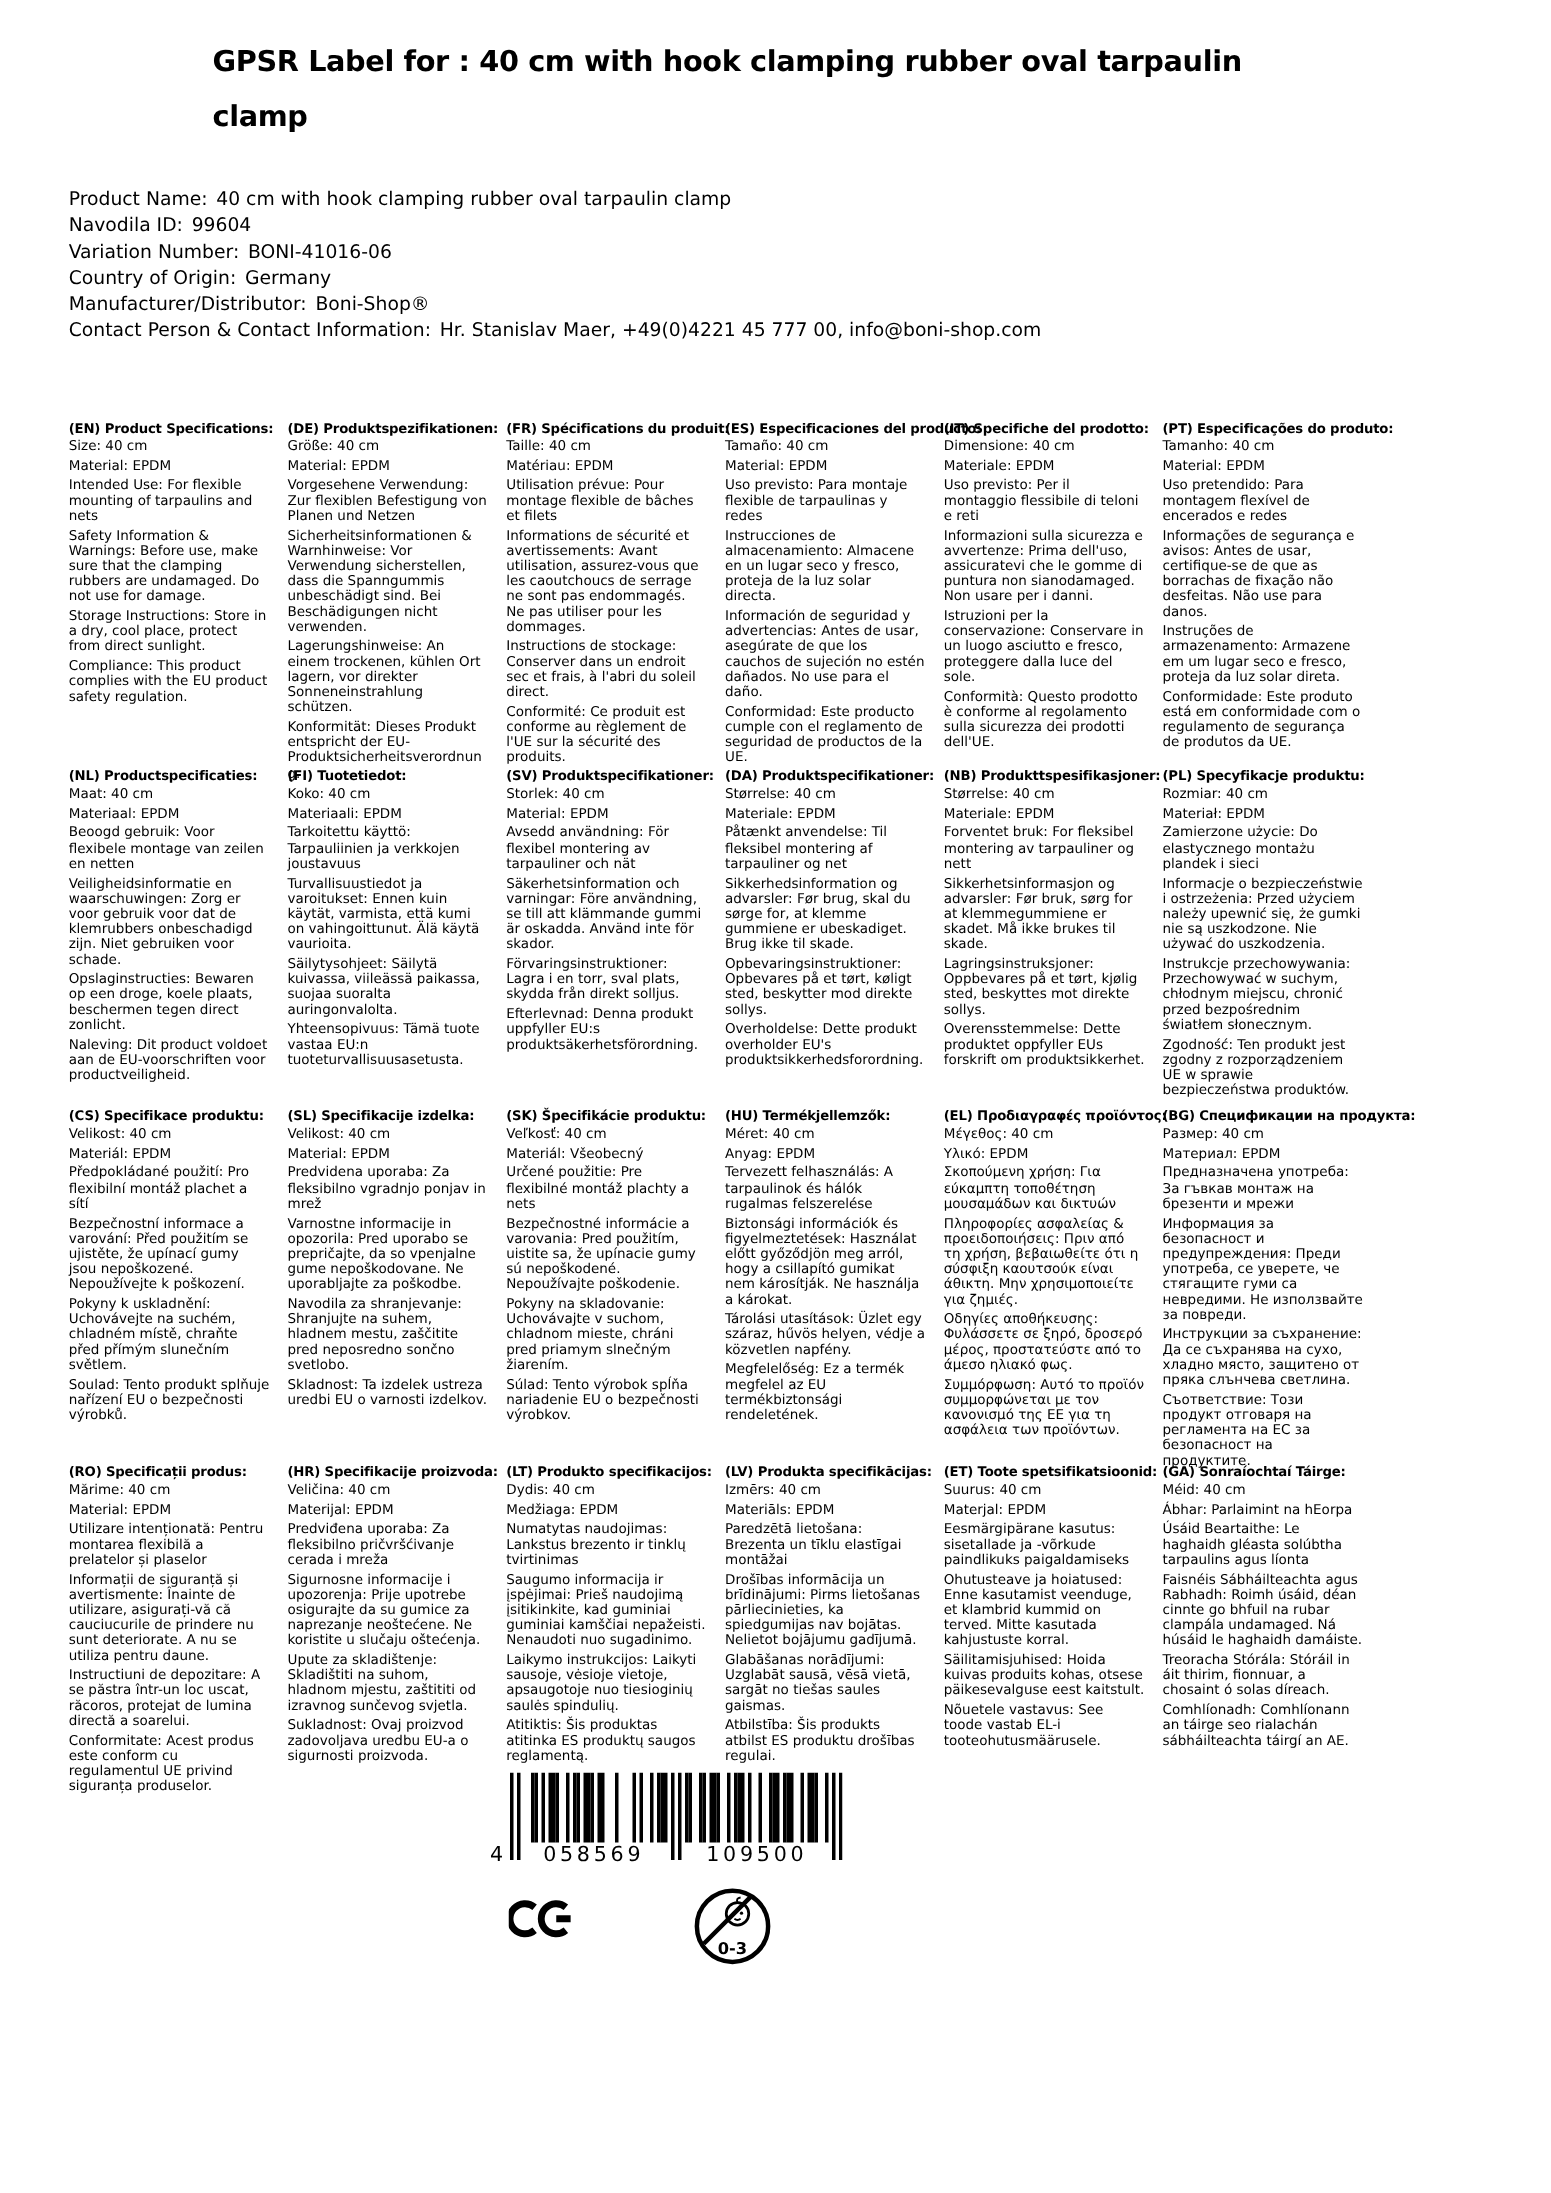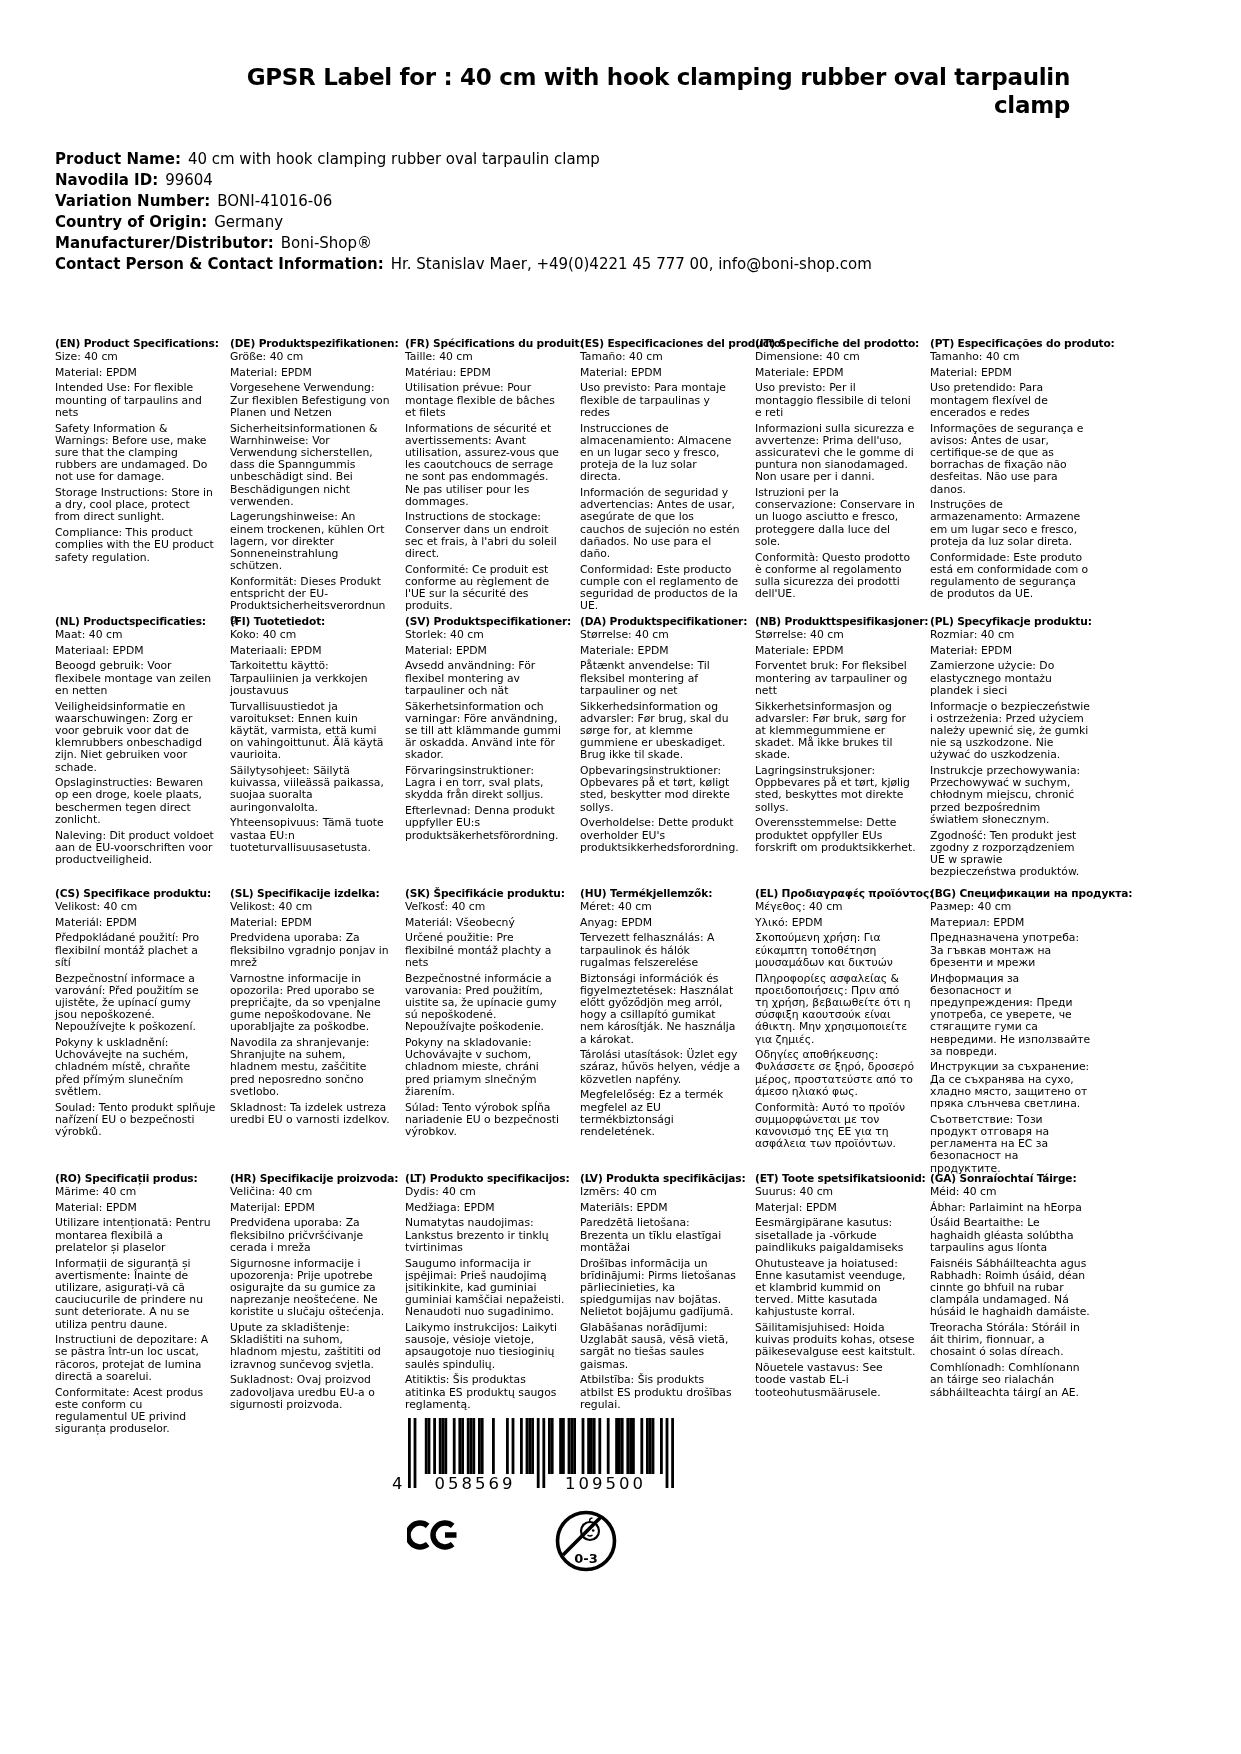--- a/index.html
+++ b/index.html
@@ -4,26 +4,26 @@
 <style>
   * { margin:0; padding:0; box-sizing:border-box; }
   html, body { background:#ffffff; }
   body {
     width:1241px; height:1754px; position:relative;
     font-family:"DejaVu Sans","Liberation Sans",sans-serif;
     color:#000;
   }
   .page { position:absolute; inset:0; background:#fff; }
   .title {
-    position:absolute; top:63px; left:170px; width:900px;
-    text-align:right; font-size:23px; font-weight:700; line-height:28px;
+    position:absolute; top:28px; left:170px; width:900px;
+    text-align:left; font-size:23px; font-weight:700; line-height:44px;
     letter-spacing:-0.3px;
   }
   .product-info { position:absolute; top:149px; left:55px; font-size:15px; line-height:21px; }
-  .info-label { font-weight:700; }
+  .info-label { font-weight:400; }
   .info-value { margin-left:7px; }
   .spec-grid {
     position:absolute; top:303px; left:55px;
     display:grid; grid-template-columns:repeat(6,175px);
     grid-template-rows:278px 272px 285px auto;
   }
   .spec-block {
     padding-right:14px; font-size:10.8px; line-height:12.2px;
     overflow-wrap:anywhere; overflow:visible;margin-top:34px;
   }
@@ -246,21 +246,21 @@
         <p class="spec-para">Megfelelőség: Ez a termék megfelel az EU termékbiztonsági rendeletének.</p>
       </div>
 
   <div class="spec-block">
     <div class="spec-heading">(EL) Προδιαγραφές προϊόντος:</div>
   <p class="spec-para">Μέγεθος: 40 cm</p>
         <p class="spec-para">Υλικό: EPDM</p>
         <p class="spec-para">Σκοπούμενη χρήση: Για εύκαμπτη τοποθέτηση μουσαμάδων και δικτυών</p>
         <p class="spec-para">Πληροφορίες ασφαλείας &amp; προειδοποιήσεις: Πριν από τη χρήση, βεβαιωθείτε ότι η σύσφιξη καουτσούκ είναι άθικτη. Μην χρησιμοποιείτε για ζημιές.</p>
         <p class="spec-para">Οδηγίες αποθήκευσης: Φυλάσσετε σε ξηρό, δροσερό μέρος, προστατεύστε από το άμεσο ηλιακό φως.</p>
-        <p class="spec-para">Conformità: Αυτό το προϊόν συμμορφώνεται με τον κανονισμό της ΕΕ για τη ασφάλεια των προϊόντων.</p>
+        <p class="spec-para">Συμμόρφωση: Αυτό το προϊόν συμμορφώνεται με τον κανονισμό της ΕΕ για τη ασφάλεια των προϊόντων.</p>
       </div>
 
   <div class="spec-block">
     <div class="spec-heading">(BG) Спецификации на продукта:</div>
   <p class="spec-para">Размер: 40 cm</p>
         <p class="spec-para">Материал: EPDM</p>
         <p class="spec-para">Предназначена употреба: За гъвкав монтаж на брезенти и мрежи</p>
         <p class="spec-para">Информация за безопасност и предупреждения: Преди употреба, се уверете, че стягащите гуми са невредими. Не използвайте за повреди.</p>
         <p class="spec-para">Инструкции за съхранение: Да се съхранява на сухо, хладно място, защитено от пряка слънчева светлина.</p>
         <p class="spec-para">Съответствие: Този продукт отговаря на регламента на ЕС за безопасност на продуктите.</p>

